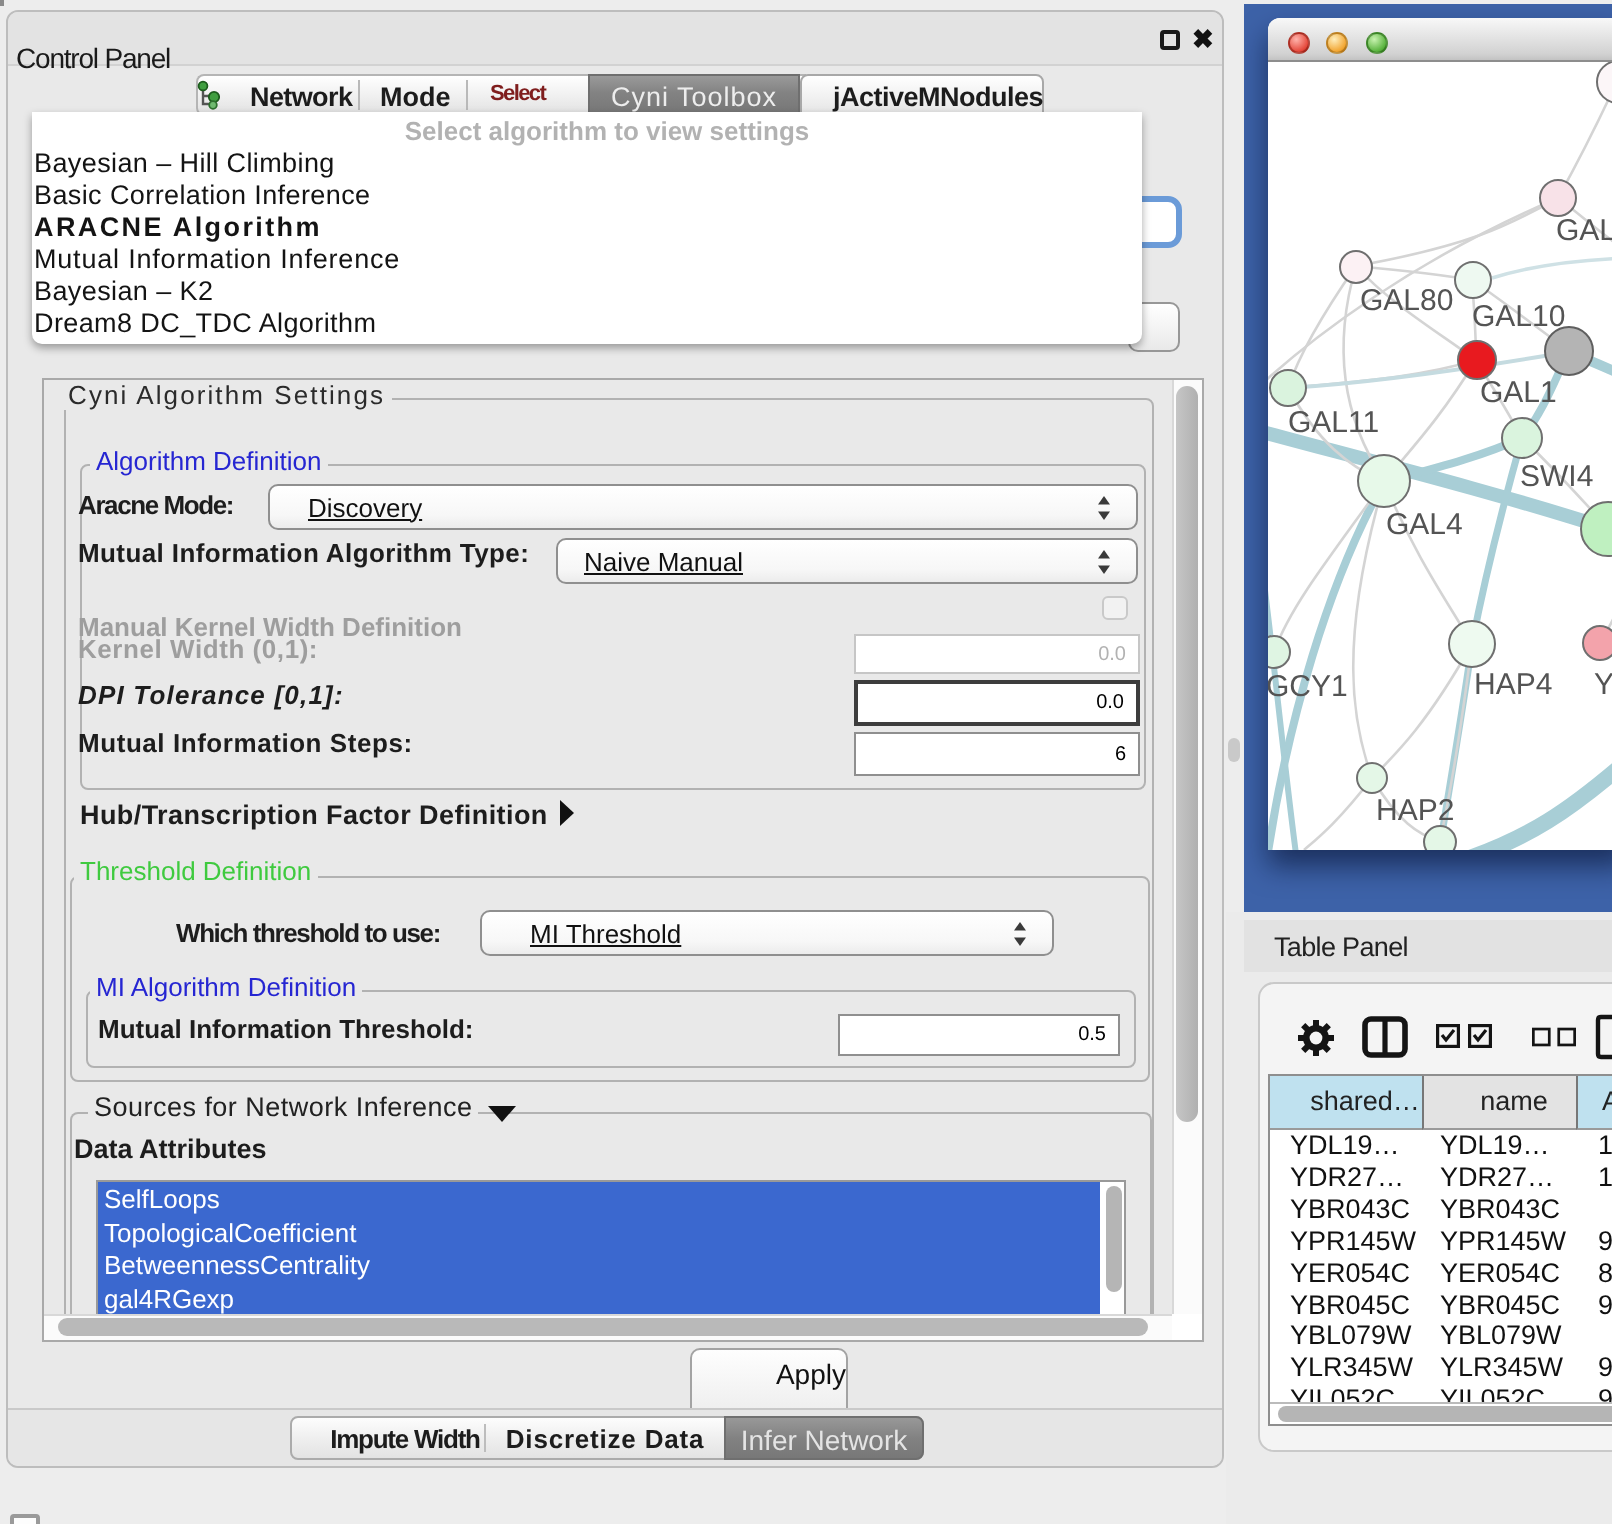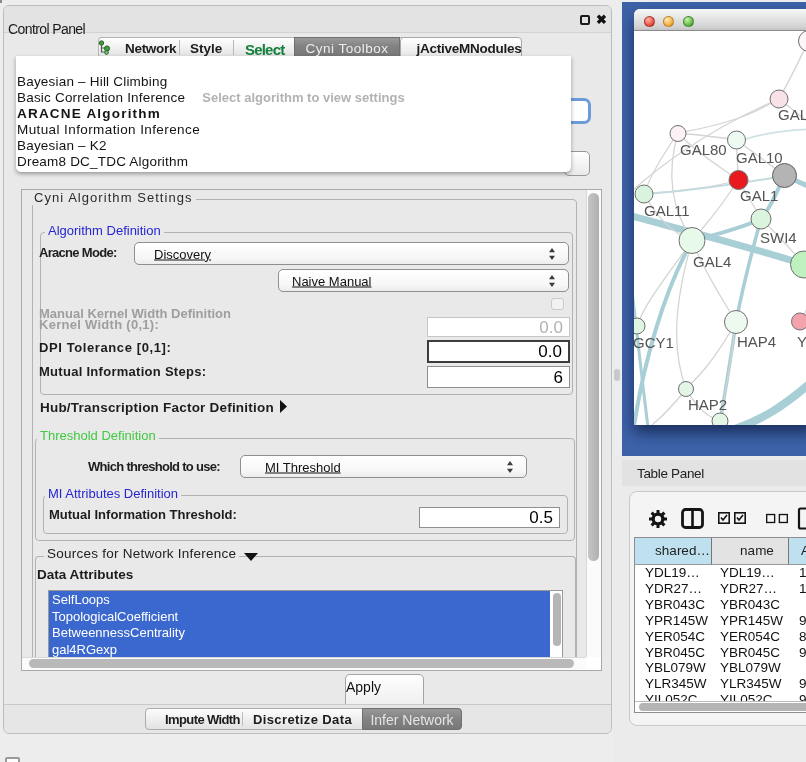--- a/index.html
+++ b/index.html
@@ -6,21 +6,21 @@
 body{width:806px;height:762px;position:relative;overflow:hidden;background:#ededed;
   font-family:"Liberation Sans", sans-serif;}
 .abs{position:absolute;}
 .lbl{position:absolute;font-size:13px;font-weight:bold;color:#1d1d1d;white-space:nowrap;}
 .dis{color:#9e9e9e;}
 .combo{position:absolute;background:linear-gradient(#ffffff,#f7f7f7 70%,#ececec);
   border:1px solid #8f8f8f;border-radius:5px;box-sizing:border-box;}
 .combo .ct{position:absolute;left:19px;top:50%;transform:translateY(-50%);
   font-size:13px;color:#111;white-space:nowrap;text-decoration:underline;}
 .carr{position:absolute;right:12px;top:50%;transform:translateY(-50%);width:8px;height:12px;}
-.field{position:absolute;background:#fff;box-sizing:border-box;font-size:17px;
+.field{position:absolute;background:#fff;box-sizing:border-box;font-size:10px;
   text-align:right;line-height:19px;padding-right:6px;color:#000;}
 .grp{position:absolute;border:1px solid #b2b2b2;border-radius:4px;box-sizing:border-box;}
 .leg{position:absolute;font-size:13px;background:#e9e9e9;padding:0 3px;white-space:nowrap;}
 </style>
 </head>
 <body>
 
 <div class="abs" style="left:0;top:0;width:2px;height:3px;background:#8a8a8a;"></div>
 
 <div class="abs" id="cpwin" style="left:3px;top:5px;width:609px;height:729px;background:#e9e9e9;border:1px solid #bdbdbd;border-radius:6px;box-sizing:border-box;overflow:hidden;">
@@ -38,22 +38,22 @@
   <div class="abs" style="left:229px;top:34px;width:1px;height:15px;background:#b9b9b9;"></div>
 
   <svg class="abs" style="left:94px;top:33px;" width="16" height="18" viewBox="0 0 16 18">
     <path d="M3.5 4 L3.5 13 L8 13" stroke="#555" stroke-width="1.2" fill="none"></path>
     <path d="M3.5 9 L8 9" stroke="#555" stroke-width="1.2" fill="none"></path>
     <circle cx="3.5" cy="4" r="2.2" fill="#3f9e3f" stroke="#1d5c1d" stroke-width="0.9"></circle>
     <circle cx="9" cy="9.5" r="2.6" fill="#3f9e3f" stroke="#1d5c1d" stroke-width="0.9"></circle>
     <circle cx="8.5" cy="13.5" r="1.9" fill="#6fba6f" stroke="#2d6e2d" stroke-width="0.9"></circle>
   </svg>
   <div class="abs" style="left:111px;top:35px;font-size:13.5px;font-weight:bold;color:#1c1c1c;letter-spacing:-0.3px;margin-left:10px;">Network</div>
-  <div class="abs" style="left:186px;top:35px;font-size:13.5px;font-weight:bold;color:#1c1c1c;">Style</div>
-  <div class="abs" style="left:241px;top:35px;font-size:15px;font-weight:bold;color:#15803d;letter-spacing:-0.8px;">Select</div>
+  <div class="abs" style="left:186px;top:35px;font-size:13.5px;font-weight:bold;color:#1c1c1c;">Mode</div>
+  <div class="abs" style="left:241px;top:35px;font-size:11px;font-weight:bold;color:#7f1d1d;letter-spacing:-0.8px;">Select</div>
   <div class="abs" style="left:290px;top:35px;width:106px;text-align:center;font-size:13.5px;letter-spacing:0.5px;color:#ededed;">Cyni Toolbox</div>
   <div class="abs" style="left:399px;top:35px;width:122px;text-align:center;font-size:13.5px;font-weight:bold;color:#1c1c1c;padding-left:5px;letter-spacing:-0.25px;">jActiveMNodules</div>
 
   <div class="abs" style="left:560px;top:92px;width:27px;height:26px;background:#fff;border:3px solid #6b9bd8;border-radius:7px;box-sizing:border-box;"></div>
   <div class="abs" style="left:560px;top:145px;width:26px;height:25px;background:linear-gradient(#fff,#e9e9e9);border:1px solid #979797;border-radius:5px;box-sizing:border-box;"></div>
 
   <div class="abs" style="left:17px;top:183px;width:581px;height:482px;border:1px solid #a9a9a9;background:#e9e9e9;box-sizing:border-box;overflow:hidden;">
     <div class="abs" id="scrollcontent" style="left:0;top:0;width:563px;height:467px;overflow:hidden;">
 
       <div class="grp" style="left:10px;top:9px;width:545px;height:470px;"></div>
@@ -64,35 +64,36 @@
 
       <div class="lbl" style="left:17px;top:55px;letter-spacing:-0.7px;">Aracne Mode:</div>
       <div class="combo" style="left:112px;top:52px;width:435px;height:23px;">
         <span class="ct">Discovery</span>
         <svg class="carr" viewBox="0 0 9 14">
             <path d="M4.5 0 L8 5 L1 5 Z" fill="#3a3a3a"></path>
             <path d="M4.5 14 L8 9 L1 9 Z" fill="#3a3a3a"></path>
           </svg>
       </div>
 
+      <div class="lbl" style="left:17px;top:79px;letter-spacing:0.2px;">Mutual Information Algorithm Type:</div>
       <div class="combo" style="left:256px;top:79px;width:291px;height:23px;">
         <span class="ct" style="left:13px;">Naive Manual</span>
         <svg class="carr" viewBox="0 0 9 14">
             <path d="M4.5 0 L8 5 L1 5 Z" fill="#3a3a3a"></path>
             <path d="M4.5 14 L8 9 L1 9 Z" fill="#3a3a3a"></path>
           </svg>
       </div>
 
       <div class="lbl dis" style="left:17px;top:116px;">Manual Kernel Width Definition</div>
       <div class="abs" style="left:529px;top:108px;width:13px;height:12px;background:#f2f2f2;border:1px solid #c9c9c9;border-radius:3px;box-sizing:border-box;"></div>
 
       <div class="lbl dis" style="left:17px;top:127px;letter-spacing:0.28px;">Kernel Width (0,1):</div>
       <div class="field" style="left:405px;top:127px;width:143px;height:20px;border:1px solid #c6c6c6;color:#b2b2b2;">0.0</div>
 
-      <div class="lbl" style="left:17px;top:150px;letter-spacing:0.6px;">DPI Tolerance [0,1]:</div>
+      <div class="lbl" style="left:17px;top:150px;letter-spacing:0.6px;font-style:italic;">DPI Tolerance [0,1]:</div>
       <div class="field" style="left:405px;top:150px;width:143px;height:23px;border:2px solid #3d3d3d;line-height:20px;">0.0</div>
 
       <div class="lbl" style="left:17px;top:174px;letter-spacing:0.28px;">Mutual Information Steps:</div>
       <div class="field" style="left:405px;top:176px;width:143px;height:22px;border:1px solid #8f8f8f;line-height:21px;">6</div>
 
       <div class="lbl" style="left:18px;top:210px;font-size:13.5px;letter-spacing:0.21px;">Hub/Transcription Factor Definition</div>
       <svg class="abs" style="left:257.5px;top:210px;" width="7" height="13" viewBox="0 0 7 13">
           <path d="M0 0 L7 6.5 L0 13 Z" fill="#111"></path>
         </svg>
 
@@ -102,21 +103,21 @@
       <div class="lbl" style="left:66px;top:269px;letter-spacing:-0.7px;">Which threshold to use:</div>
       <div class="combo" style="left:218px;top:265px;width:287px;height:23px;">
         <span class="ct" style="left:24px;">MI Threshold</span>
         <svg class="carr" viewBox="0 0 9 14">
             <path d="M4.5 0 L8 5 L1 5 Z" fill="#3a3a3a"></path>
             <path d="M4.5 14 L8 9 L1 9 Z" fill="#3a3a3a"></path>
           </svg>
       </div>
 
       <div class="grp" style="left:21px;top:305px;width:525px;height:39px;"></div>
-      <div class="leg" style="left:23px;top:296px;color:#2626d2;">MI Attributes Definition</div>
+      <div class="leg" style="left:23px;top:296px;color:#2626d2;">MI Algorithm Definition</div>
       <div class="lbl" style="left:27px;top:317px;">Mutual Information Threshold:</div>
       <div class="field" style="left:397px;top:317px;width:141px;height:21px;border:1px solid #8f8f8f;line-height:20px;">0.5</div>
 
       <div class="grp" style="left:13px;top:366px;width:541px;height:120px;border-bottom:none;"></div>
       <div class="leg" style="left:22px;top:356px;font-size:13.5px;color:#222;letter-spacing:0.24px;">Sources for Network Inference</div>
       <svg class="abs" style="left:222px;top:363px;" width="14" height="8" viewBox="0 0 14 8">
           <path d="M0 0 L14 0 L7 8 Z" fill="#111"></path>
         </svg>
       <div class="lbl" style="left:15px;top:377px;font-size:13.5px;">Data Attributes</div>
 
@@ -128,33 +129,33 @@
     </div>
 
     <div class="abs" style="left:564px;top:0;width:15px;height:467px;background:#fbfbfb;border-left:1px solid #d8d8d8;box-sizing:border-box;"></div>
     <div class="abs" style="left:566px;top:3px;width:11px;height:368px;background:linear-gradient(90deg,#c6c6c6,#b0b0b0);border-radius:6px;"></div>
 
     <div class="abs" style="left:0;top:467px;width:564px;height:13px;background:#fbfbfb;border-top:1px solid #d8d8d8;box-sizing:border-box;"></div>
     <div class="abs" style="left:7px;top:469px;width:545px;height:9px;background:#b9b9b9;border-radius:5px;"></div>
     <div class="abs" style="left:564px;top:467px;width:15px;height:13px;background:#fff;"></div>
   </div>
 
-  <div class="abs" style="left:341px;top:668px;width:79px;height:45px;background:linear-gradient(#fefefe,#e8e8e8);border:1px solid #a3a3a3;border-radius:5px;box-sizing:border-box;text-align:left;line-height:25px;font-size:14px;color:#111;">Apply</div>
+  <div class="abs" style="left:341px;top:668px;width:79px;height:45px;background:linear-gradient(#fefefe,#e8e8e8);border:1px solid #a3a3a3;border-radius:5px;box-sizing:border-box;text-align:right;line-height:25px;font-size:14px;color:#111;">Apply</div>
 
   <div class="abs" style="left:0;top:698px;width:100%;height:31px;background:#e6e6e6;border-top:1px solid #c9c9c9;"></div>
   <div class="abs" style="left:141px;top:702px;width:317px;height:22px;background:linear-gradient(#fdfdfd,#efefef 50%,#e3e3e3);border:1px solid #ababab;border-radius:4px;box-sizing:border-box;"></div>
   <div class="abs" style="left:358px;top:702px;width:100px;height:22px;background:linear-gradient(#989898,#828282 50%,#787878);border:1px solid #6f6f6f;border-radius:0 4px 4px 0;box-sizing:border-box;"></div>
   <div class="abs" style="left:238px;top:706px;width:1px;height:14px;background:#bdbdbd;"></div>
   <div class="abs" style="left:150px;top:706px;width:97px;text-align:center;font-size:13px;font-weight:bold;color:#1c1c1c;letter-spacing:-0.62px;">Impute Width</div>
   <div class="abs" style="left:239px;top:706px;width:119px;text-align:center;font-size:13px;font-weight:bold;color:#1c1c1c;letter-spacing:0.4px;">Discretize Data</div>
   <div class="abs" style="left:358px;top:706px;width:100px;text-align:center;font-size:14px;color:#e4e4e4;">Infer Network</div>
 </div>
 
 <div class="abs" style="left:16px;top:56px;width:555px;height:116px;background:#fff;border-radius:0 0 5px 5px;box-shadow:0 2px 4px rgba(0,0,0,0.35);">
-  <div class="abs" style="left:10px;top:2px;width:100%;text-align:center;font-size:13px;font-weight:bold;color:#b2b2b2;margin-top:32px;">Select algorithm to view settings</div>
+  <div class="abs" style="left:10px;top:2px;width:100%;text-align:center;font-size:13px;font-weight:bold;color:#b2b2b2;">Select algorithm to view settings</div>
   <div class="abs" style="left:1px;top:18px;font-size:13.5px;color:#141414;line-height:16px;letter-spacing:0.2px;">
     Bayesian – Hill Climbing<br>
     Basic Correlation Inference<br>
     <b style="letter-spacing:1.2px;">ARACNE Algorithm</b><br>
     <span style="letter-spacing:0.4px;">Mutual Information Inference</span><br>
     Bayesian – K2<br>
     Dream8 DC_TDC Algorithm
   </div>
 </div>
 

